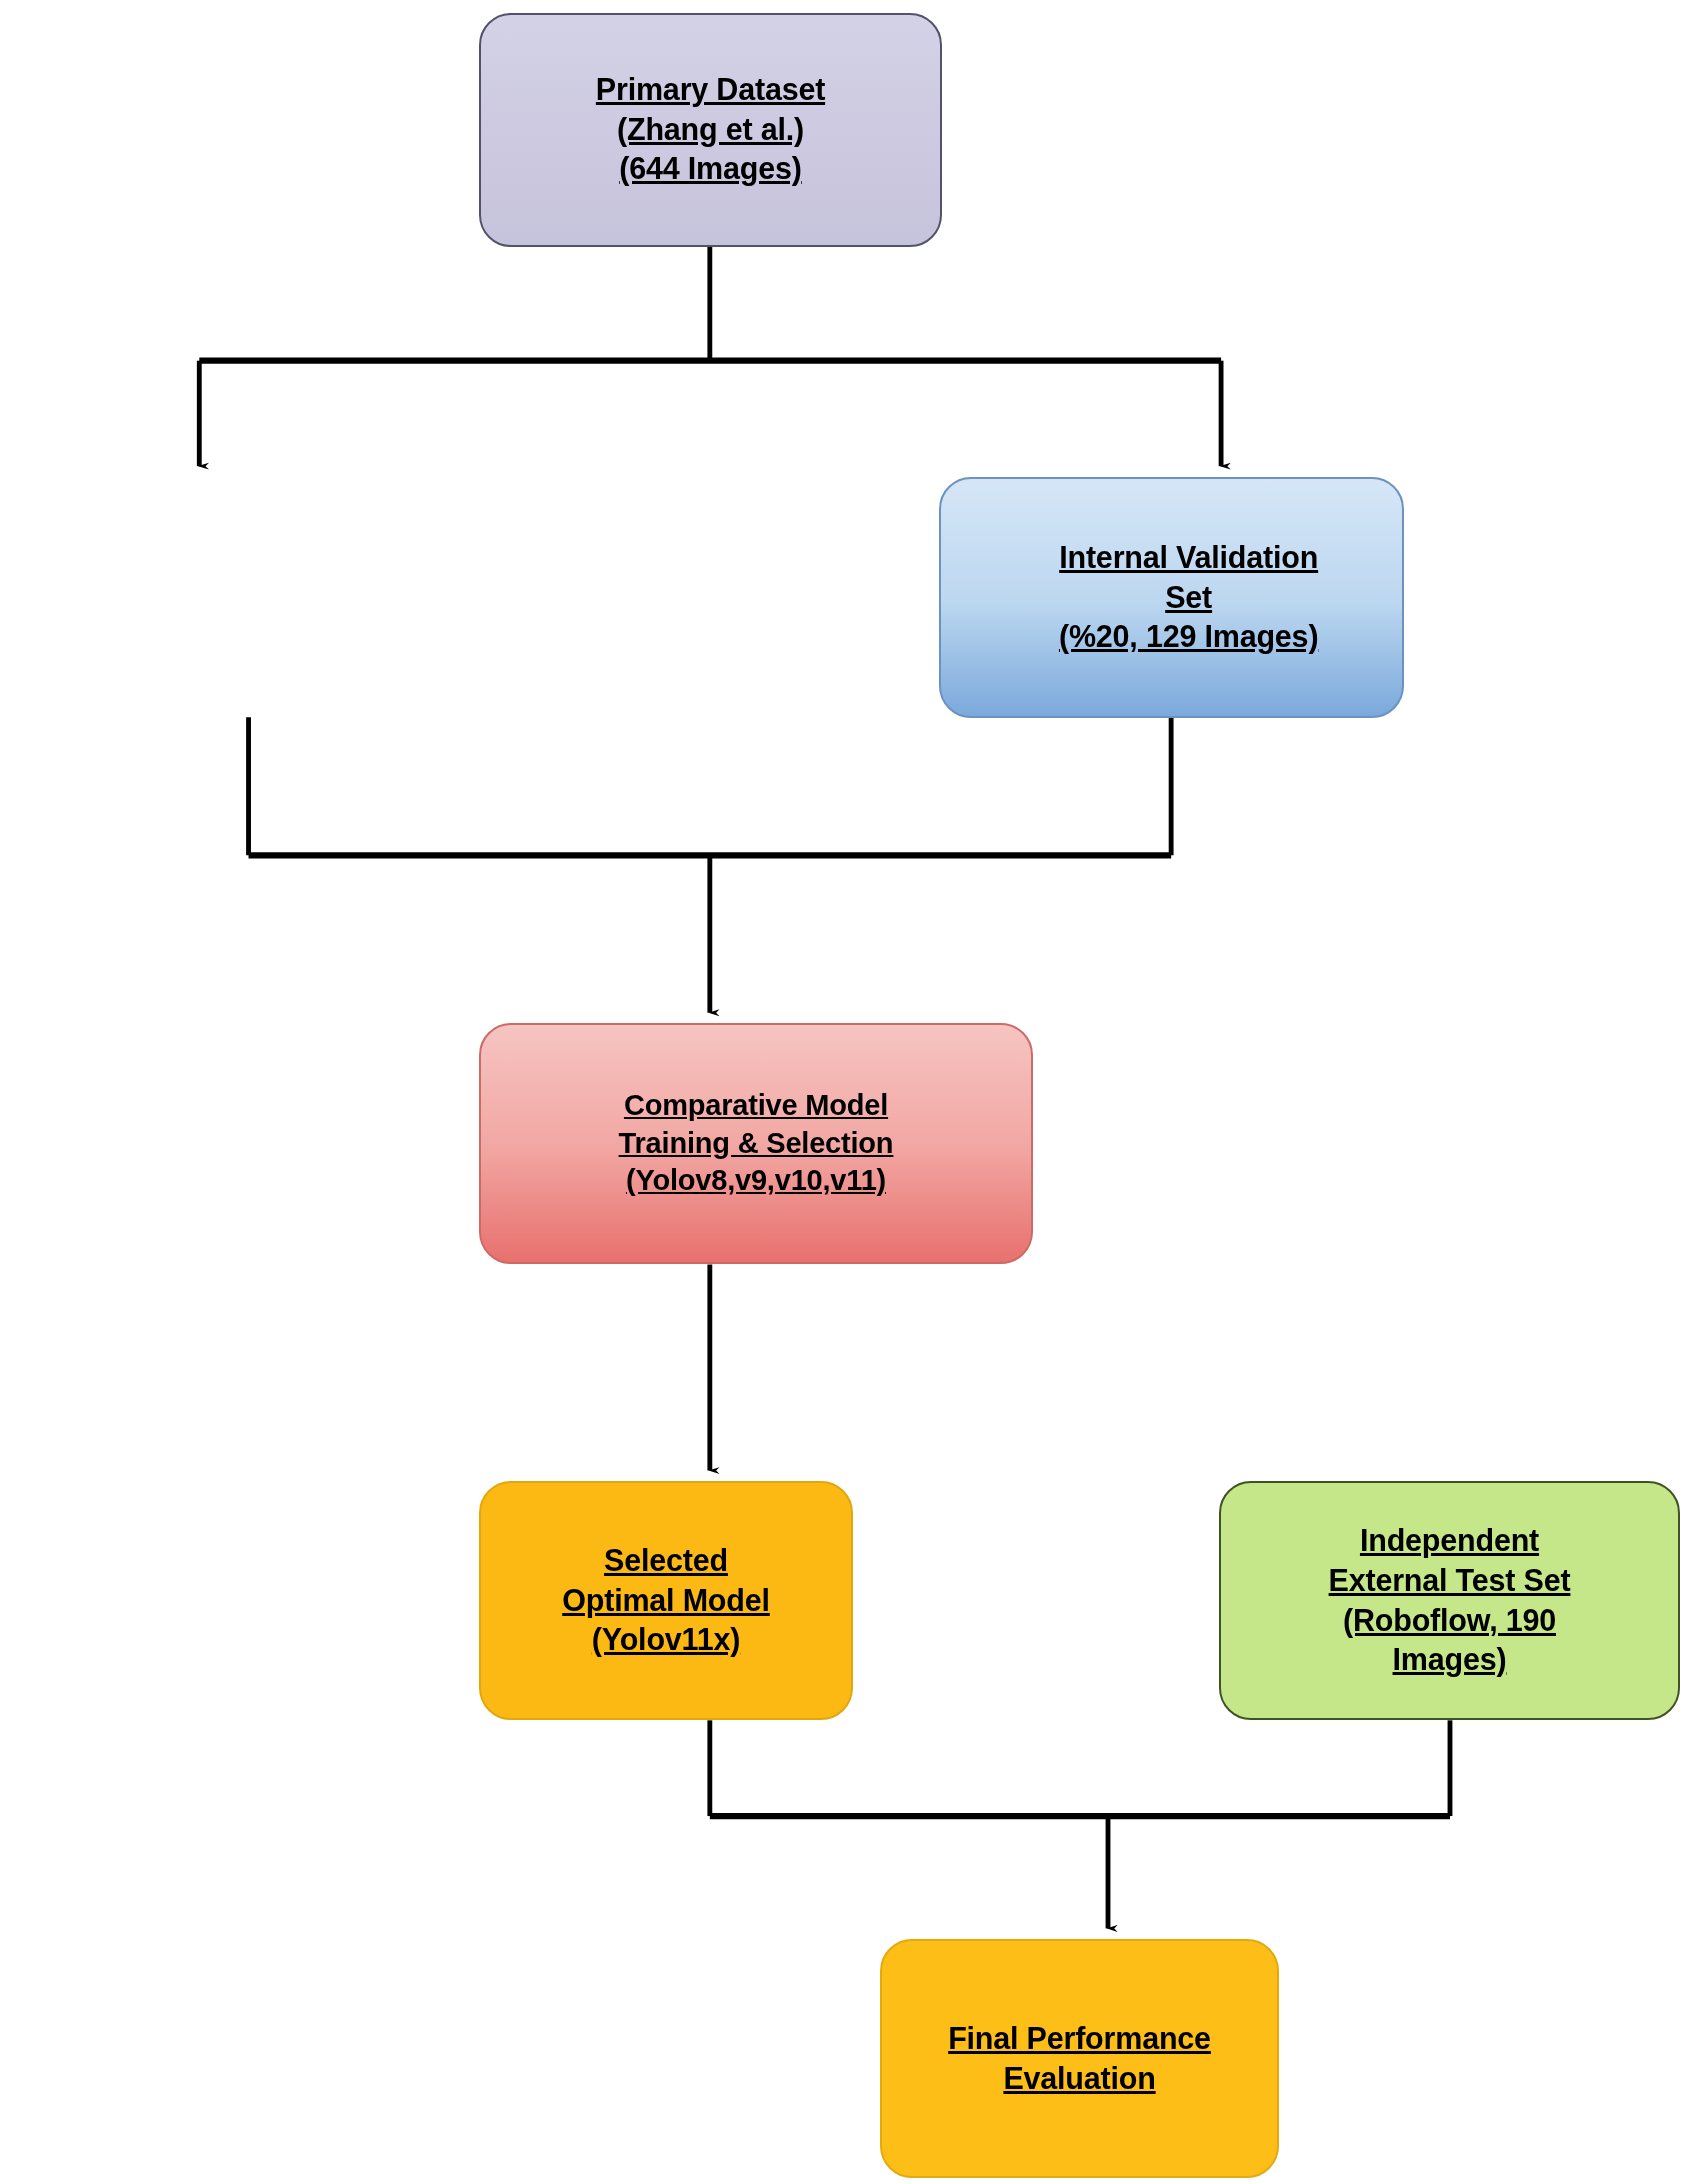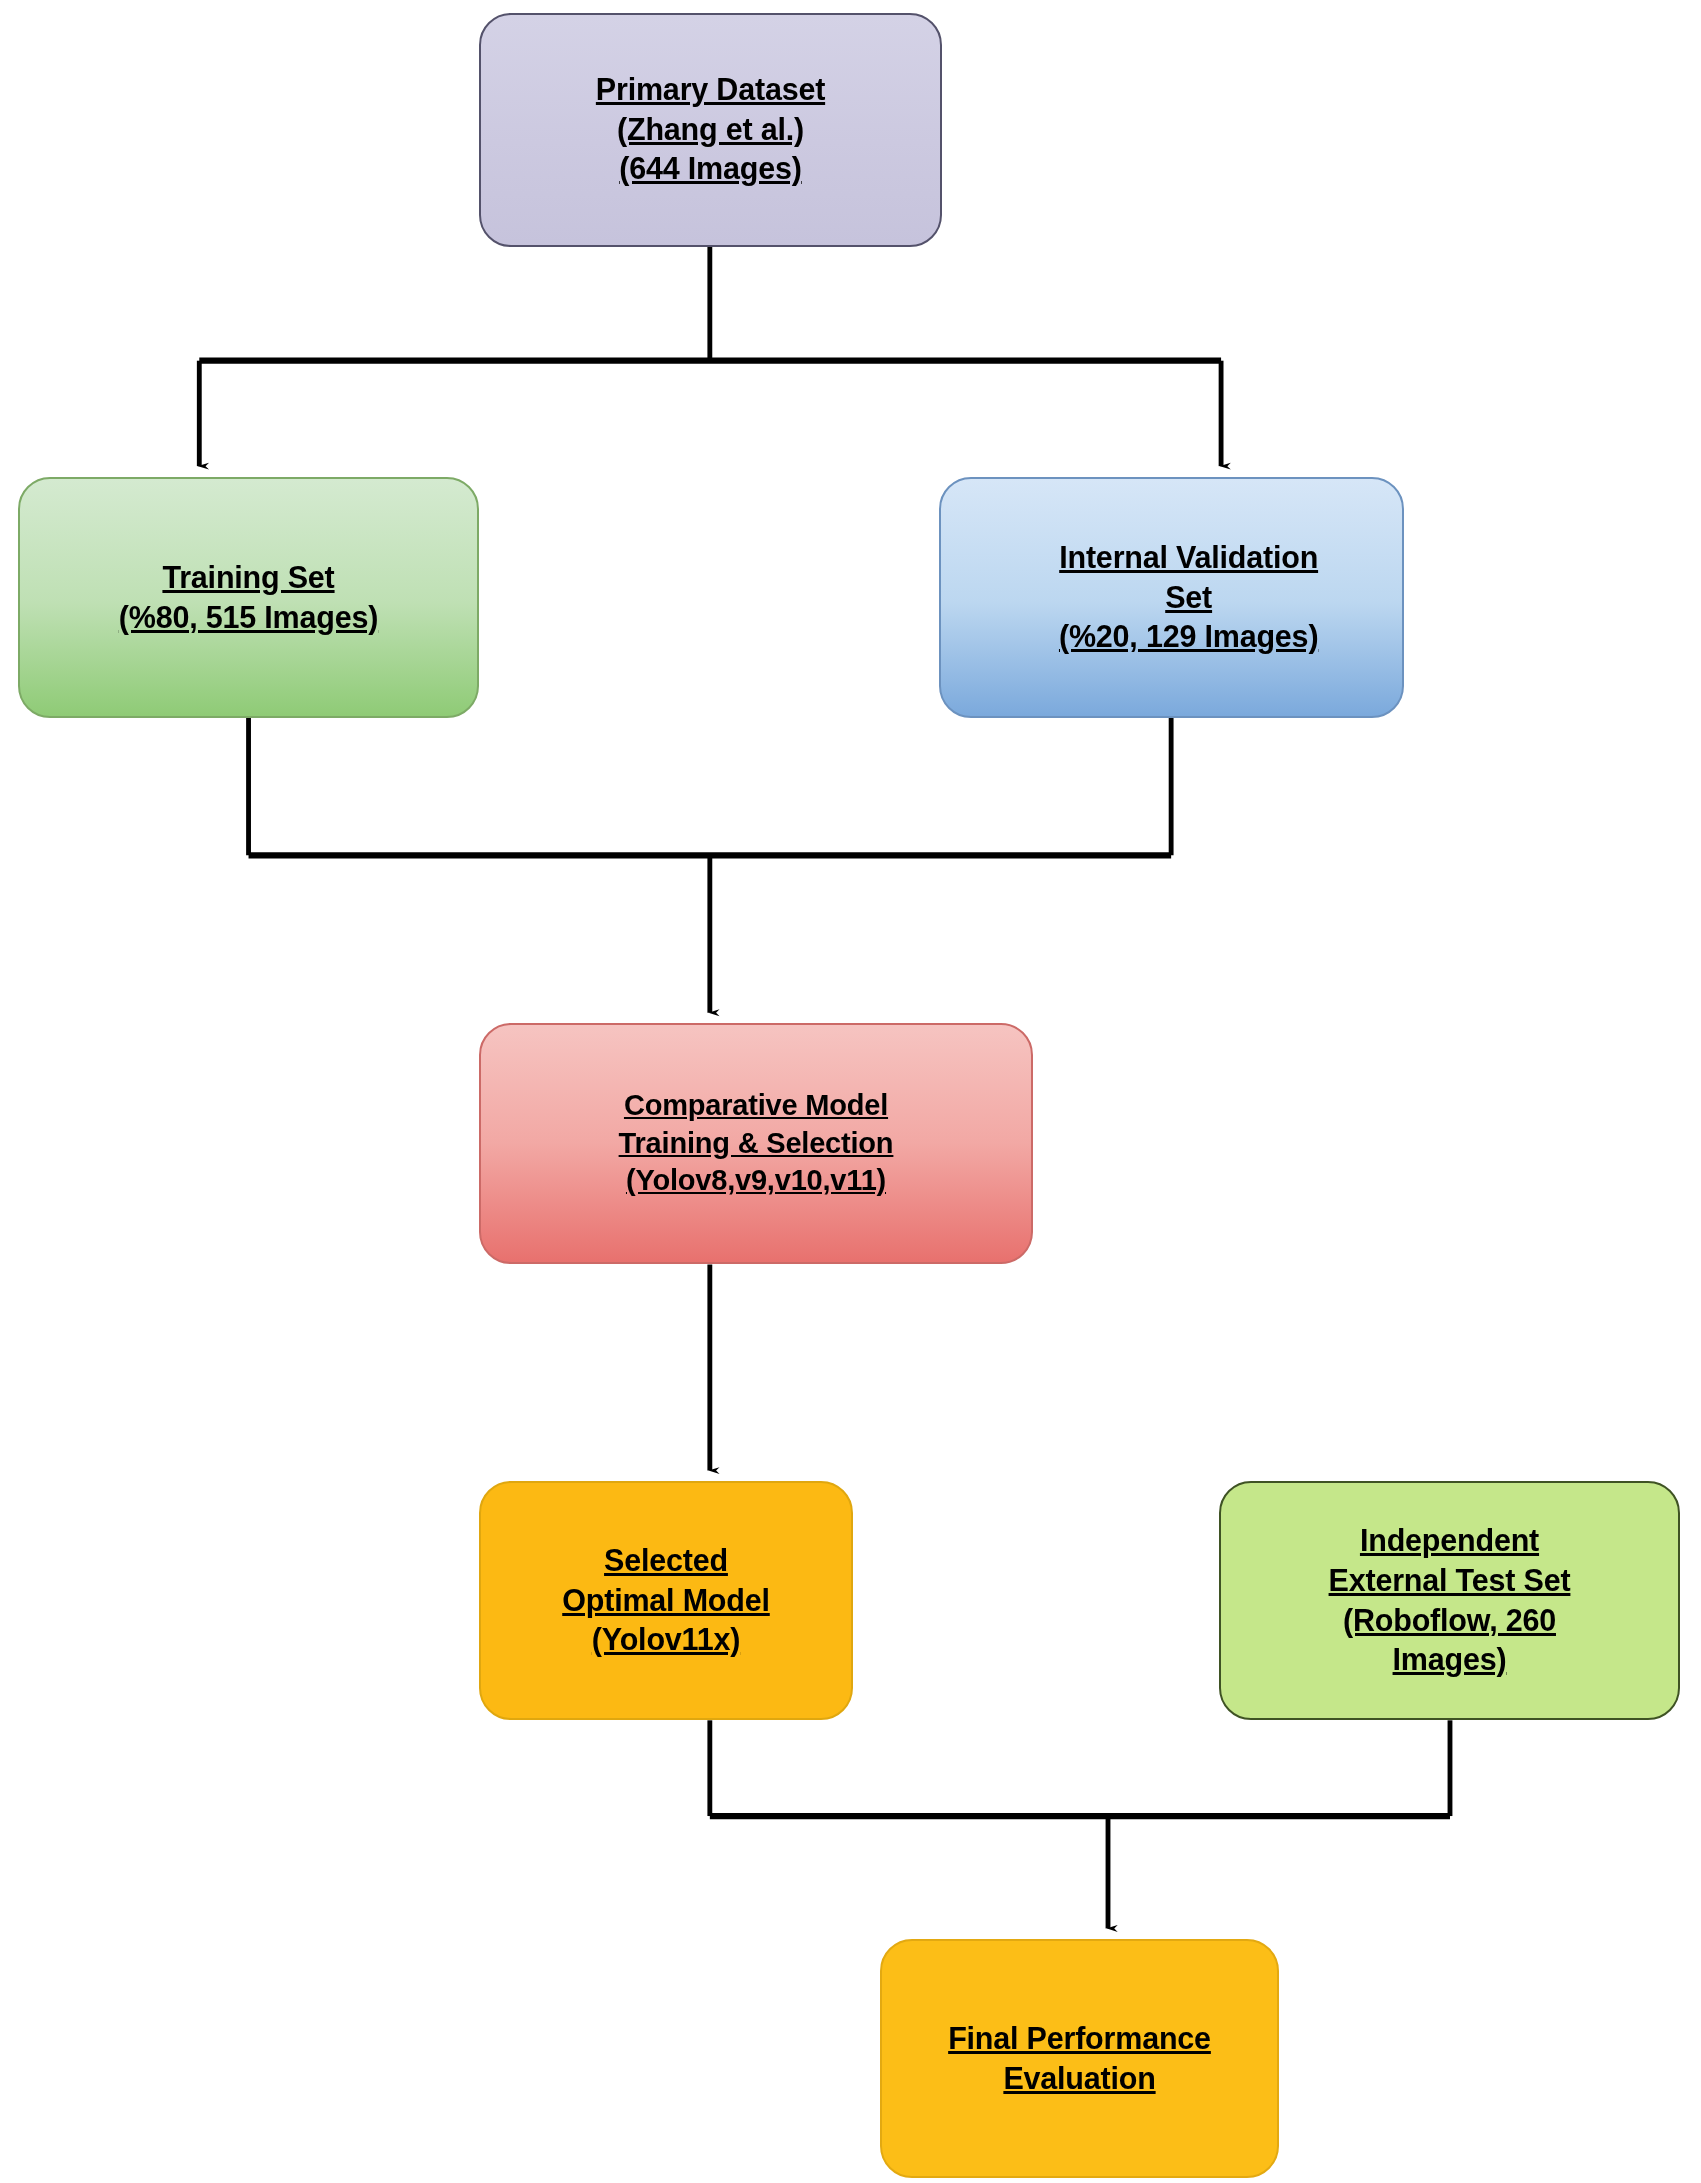--- a/index.html
+++ b/index.html
@@ -128,24 +128,20 @@
       <path d="M 1597 2618 L 1597 2780" stroke="#000000" stroke-width="7" fill="none" marker-end="url(#arrowhead)"></path>
     </g>
   </svg>
 
   <div class="node node-primary-dataset">
     <span class="node-text">Primary Dataset
 (Zhang et al.)
 (644 Images)</span>
   </div>
 
-  <div class="node node-training-set">
-    <span class="node-text">Training Set
-(%80, 515 Images)</span>
-  </div>
 
   <div class="node node-internal-validation">
     <span class="node-text">Internal Validation
 Set
 (%20, 129 Images)</span>
   </div>
 
   <div class="node node-comparative-model">
     <span class="node-text">Comparative Model
 Training &amp; Selection
@@ -154,21 +150,21 @@
 
   <div class="node node-selected-model">
     <span class="node-text">Selected
 Optimal Model
 (Yolov11x)</span>
   </div>
 
   <div class="node node-external-test">
     <span class="node-text">Independent
 External Test Set
-(Roboflow, 260
+(Roboflow, 190
 Images)</span>
   </div>
 
   <div class="node node-final-evaluation">
     <span class="node-text">Final Performance
 Evaluation</span>
   </div>
 
 </div>
 

